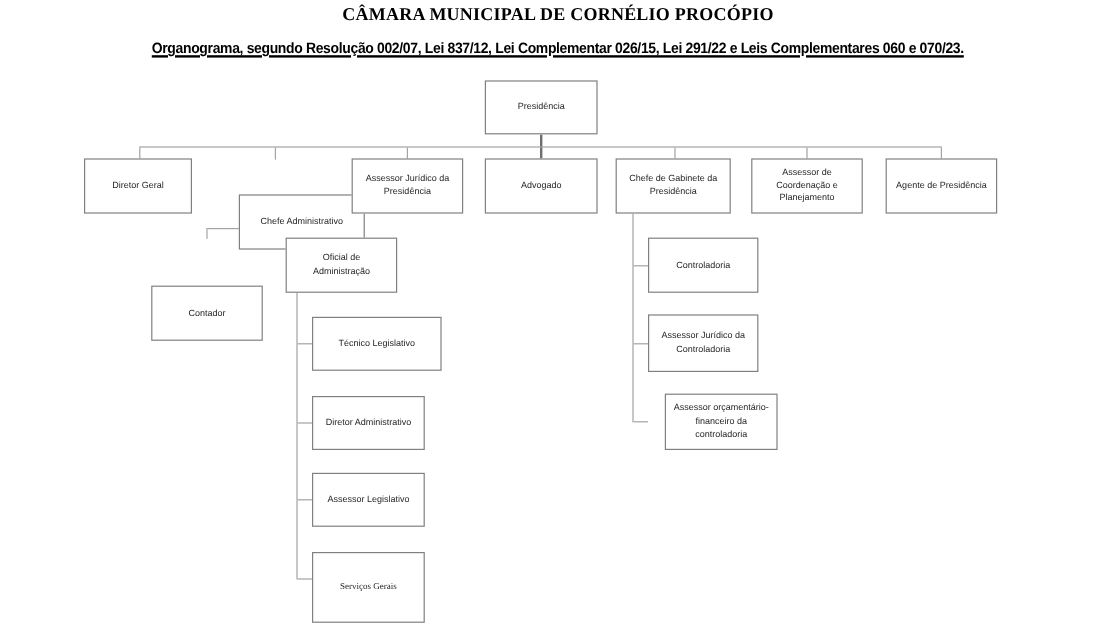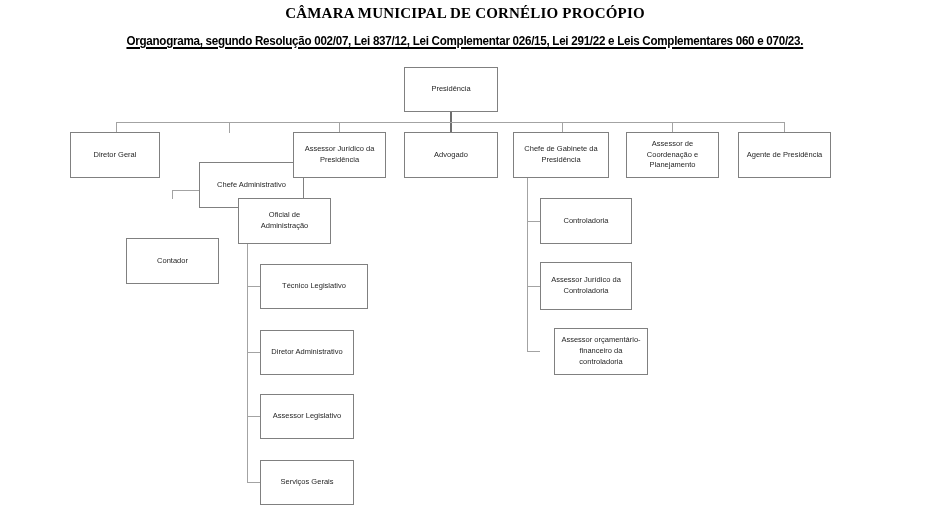--- a/index.html
+++ b/index.html
@@ -112,21 +112,21 @@
 Planejamento</div>
     <div class="node" style="left:738px; top:132px; width:93px; height:46px;">Agente de Presidência</div>
 
     <div class="node" style="left:126px; top:198px; width:93px; height:46px;margin-top:40px;">Contador</div>
     <div class="node" style="left:238px; top:198px; width:93px; height:46px;">Oficial de
 Administração</div>
 
     <div class="node" style="left:260px; top:264px; width:108px; height:45px;">Técnico Legislativo</div>
     <div class="node" style="left:260px; top:330px; width:94px; height:45px;">Diretor Administrativo</div>
     <div class="node" style="left:260px; top:394px; width:94px; height:45px;">Assessor Legislativo</div>
-    <div class="node" style="left:260px; top:460px; width:94px; height:45px;">Serviços Gerais</div>
+    <div class="node" style="left:260px; top:460px; width:94px; height:59px;font-family:Liberation Serif, serif;">Serviços Gerais</div>
 
     <div class="node" style="left:540px; top:198px; width:92px; height:46px;">Controladoria</div>
     <div class="node" style="left:540px; top:262px; width:92px; height:48px;">Assessor Jurídico da
 Controladoria</div>
     <div class="node" style="left:538px; top:328px; width:94px; height:47px;margin-left:16px;">Assessor orçamentário-
 financeiro da
 controladoria</div>
   </div>
 
 </div>

